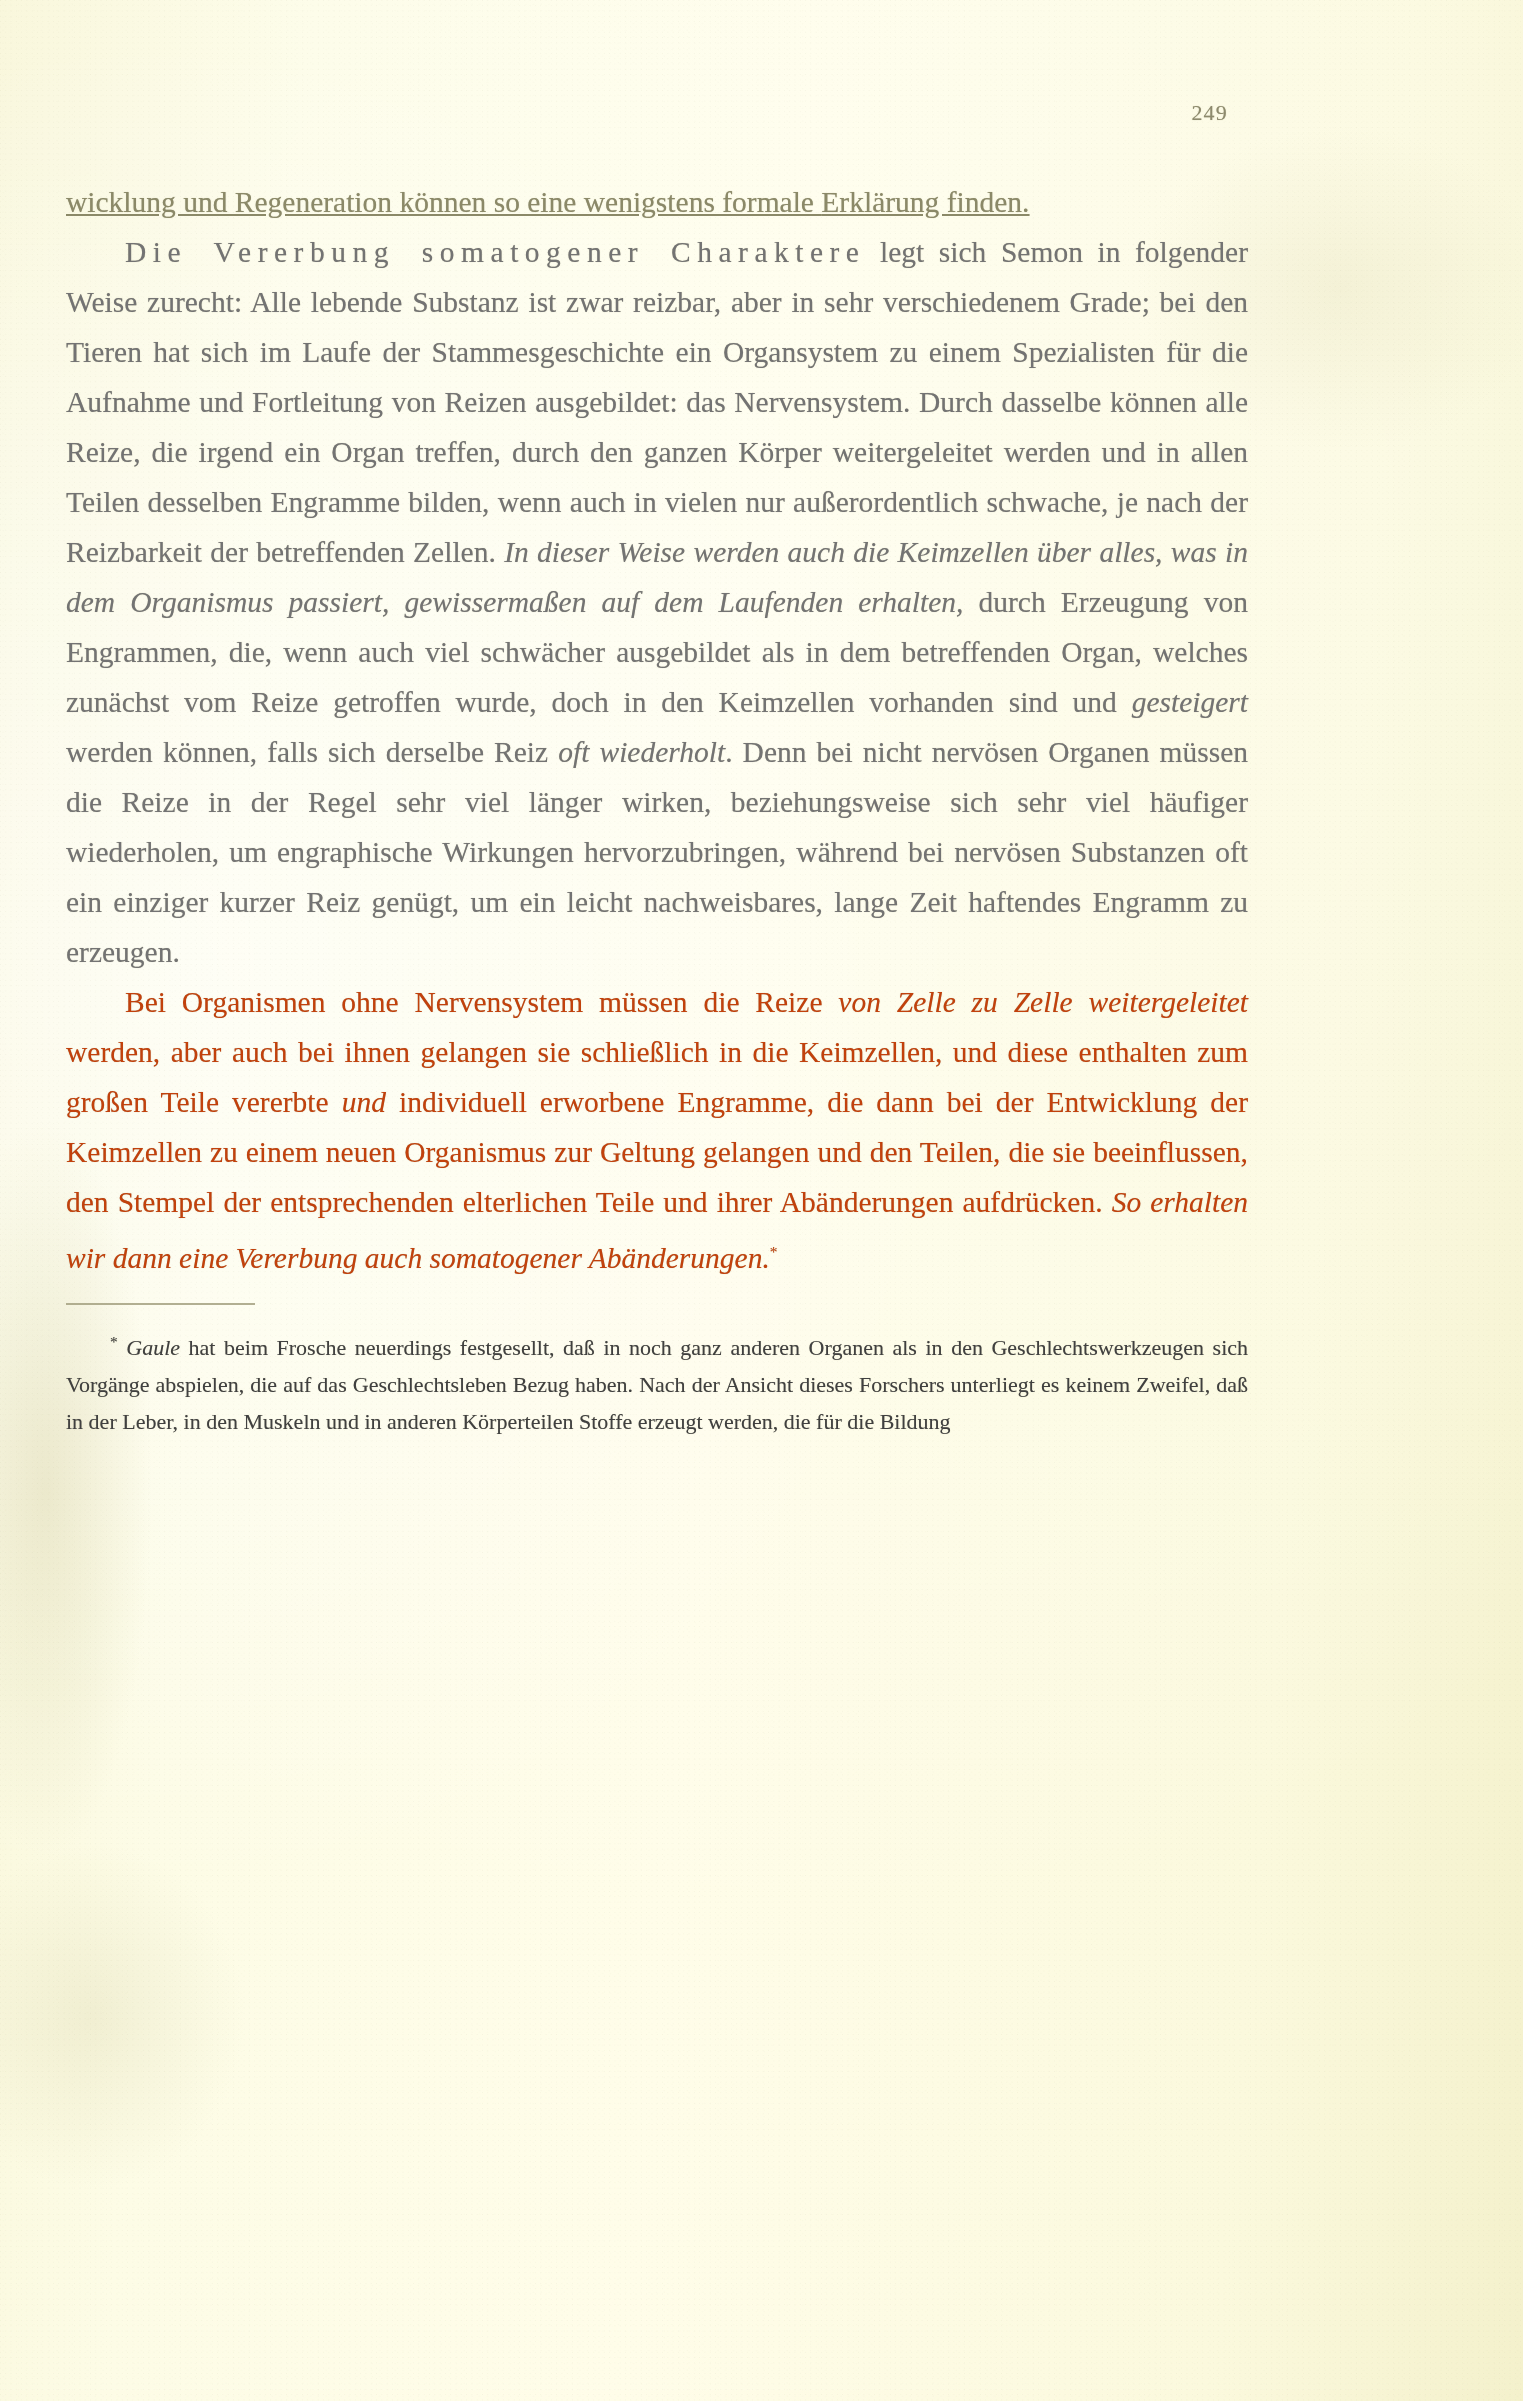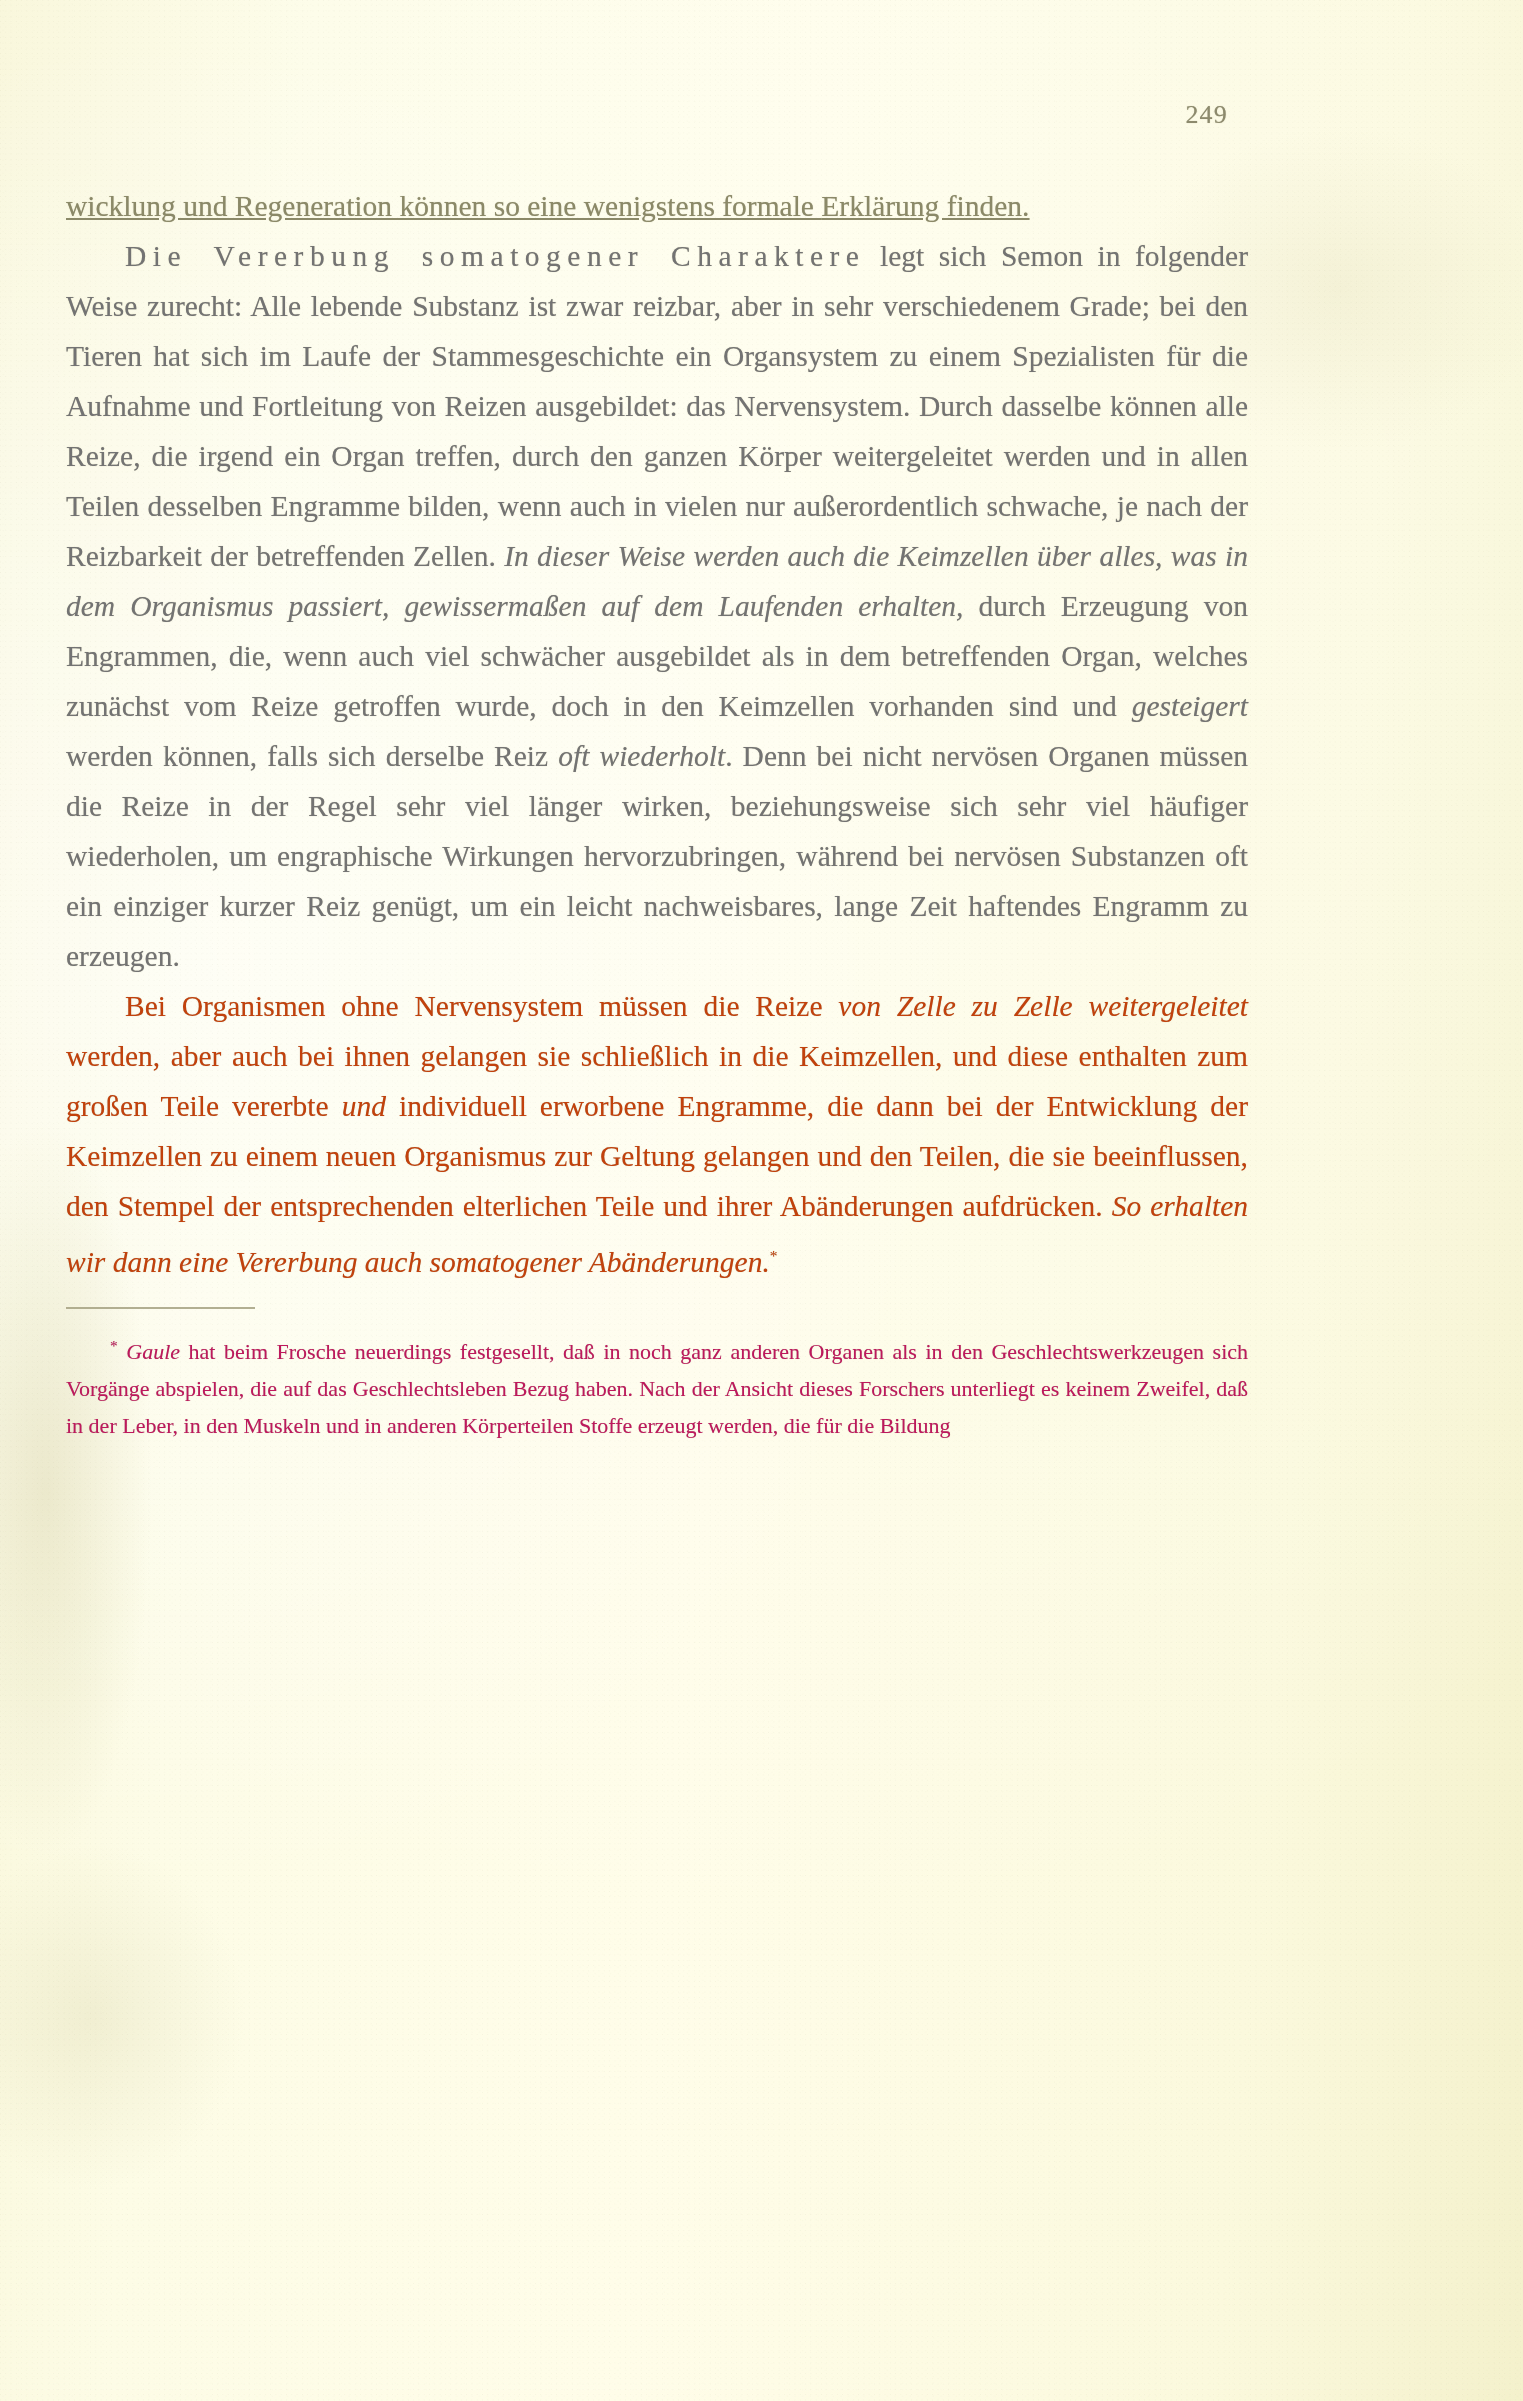--- a/index.html
+++ b/index.html
@@ -50,21 +50,21 @@
   
   #content {
     position: absolute;
     left: 66px;
     top: 100px;
     width: 1182px;
   }
 
   .folio {
     text-align: right;
-    font-size: 26px;
+    font-size: 22px;
     letter-spacing: 1.2px;
     color: #8d8a6d;
     margin: 0 0 51px 0;
     padding-right: 20px;
     text-shadow: 0 0 0.9px rgba(140,136,105,0.55);
   }
 
   .body-text {
     font-size: 29.5px;
     line-height: 50px;
@@ -92,21 +92,21 @@
   .fn-rule {
     width: 189px;
     height: 2.4px;
     background: #a5a181;
     margin: 20px 0 17.7px 0;
     opacity: .85;
   }
   .footnote {
     font-size: 22px;
     line-height: 37px;
-    color: #be185d;
+    color: #404040;
     text-align: justify;
     margin: 0;
     text-shadow: 0 0 0.7px rgba(136,134,103,0.55);
   }
   .footnote .ind { display: inline-block; width: 44px; }
   .fn-star { vertical-align: super; font-size: 15.4px; }
 </style>
 </head>
 <body>
 

